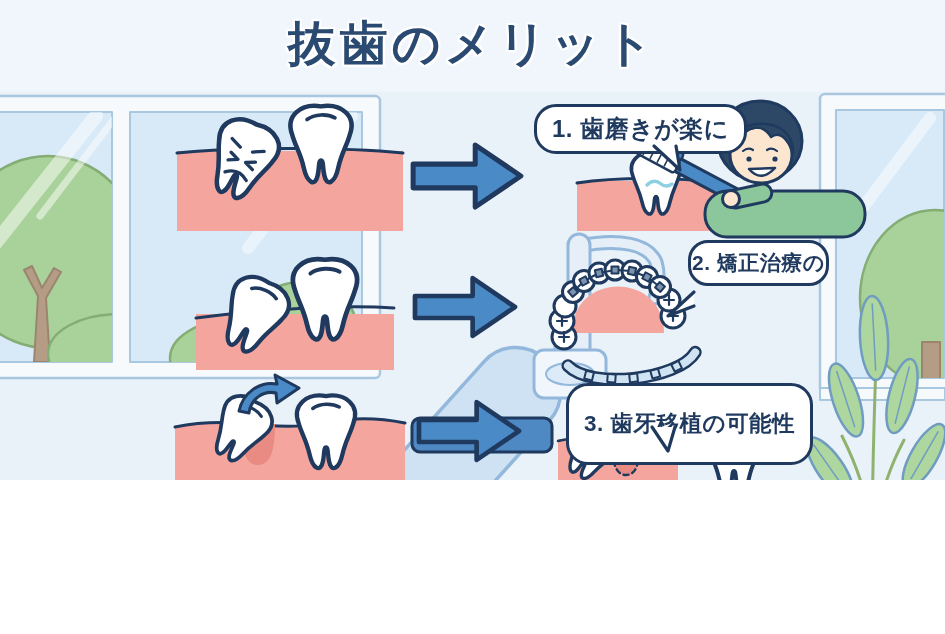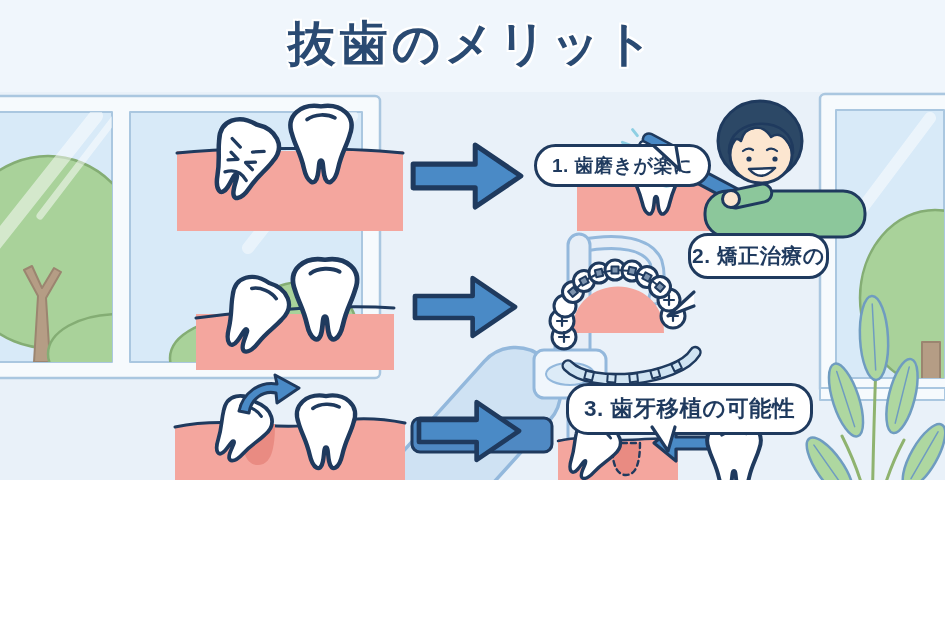--- a/index.html
+++ b/index.html
@@ -40,23 +40,23 @@
   .tShine{fill:none;stroke:var(--navy,#1f3a5e);stroke-width:4.5;}
   .aBody{fill:var(--arrow,#4a8ac6);stroke:var(--navy,#1f3a5e);stroke-width:5.5;}
   .face{fill:none;stroke:var(--navy,#1f3a5e);stroke-width:4;}
   .title{position:absolute;left:0;right:0;top:12px;z-index:6;text-align:center;
     font-size:48px;font-weight:900;letter-spacing:4px;color:var(--title,#2a4a72);
     text-shadow:2px 0 0 #fff,-2px 0 0 #fff,0 2px 0 #fff,0 -2px 0 #fff,
       2px 2px 0 #fff,-2px -2px 0 #fff,2px -2px 0 #fff,-2px 2px 0 #fff;}
   .bubble{position:absolute;z-index:4;background:var(--bubblebg,#fff);
     border:3.5px solid var(--navy,#1f3a5e);color:var(--navy,#1f3a5e);
     font-weight:800;white-space:nowrap;line-height:1.32;letter-spacing:.5px;}
-  .b1{left:534px;top:104px;font-size:19px;padding:6px 15px;border-radius:22px;margin-top:40px;}
-  .b2{left:688px;top:233px;font-size:21px;padding:6px 1px;border-radius:20px;}
-  .b3{left:566px;top:383px;font-size:22.5px;padding:8px 15px;border-radius:22px;}
+  .b1{left:534px;top:104px;font-size:24px;padding:6px 15px;border-radius:22px;}
+  .b2{left:688px;top:240px;font-size:21px;padding:6px 1px;border-radius:20px;}
+  .b3{left:566px;top:383px;font-size:22.5px;padding:23px 15px;border-radius:22px;}
   .b4{left:606px;top:509px;font-size:21px;padding:6px 13px;border-radius:20px;}
   .line2{display:block;padding-left:27px;}
   .line2:empty{display:none;}
   .tail{position:absolute;z-index:5;overflow:visible;}
 </style>
 </head>
 <body>
 
 <div class="canvas">
 

